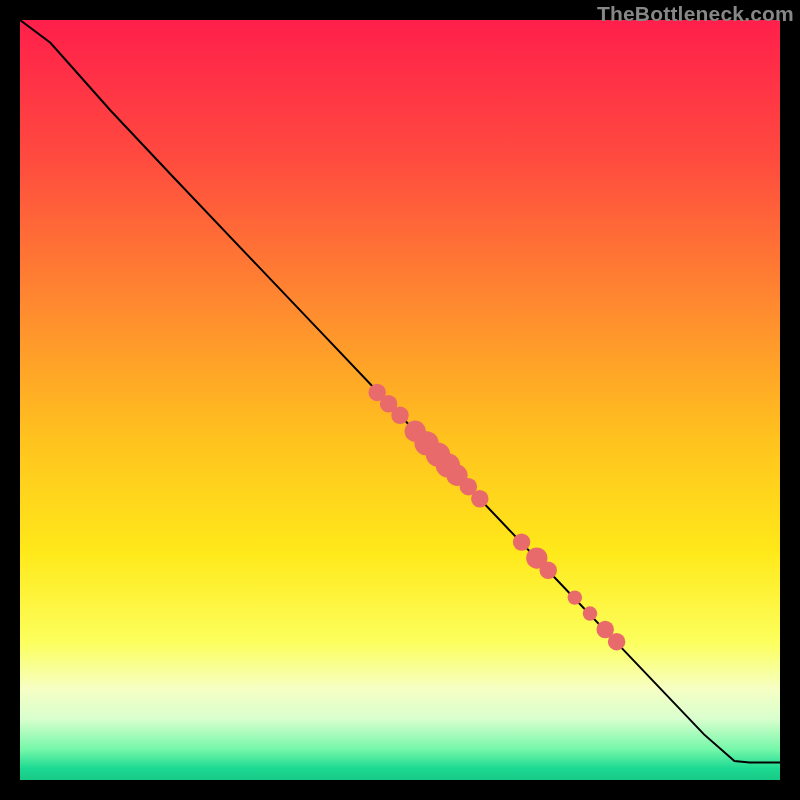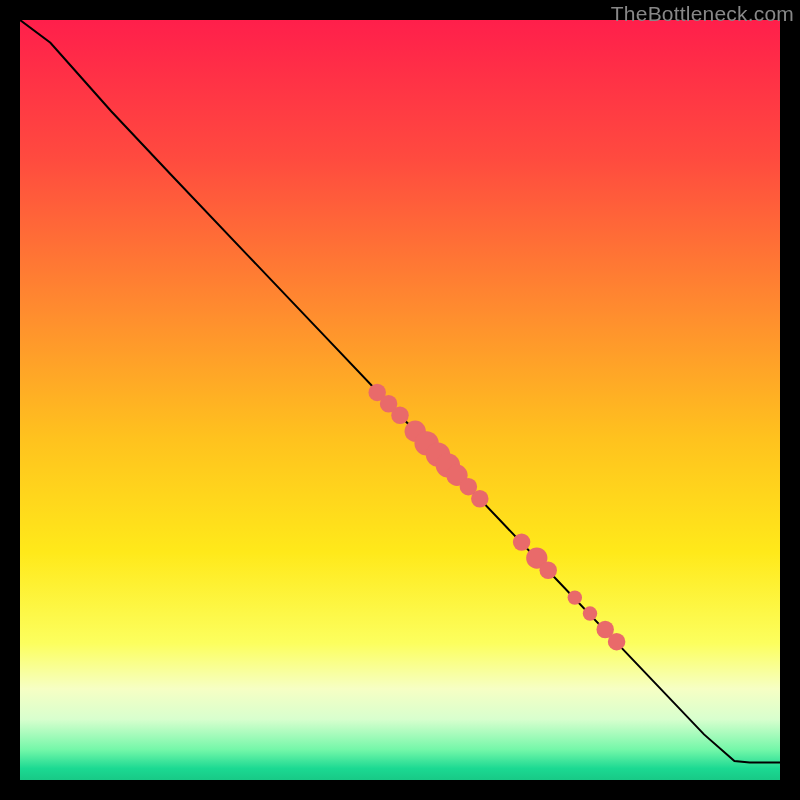--- a/index.html
+++ b/index.html
@@ -21,21 +21,21 @@
   }
   svg {
     display: block;
   }
   .watermark {
     position: absolute;
     top: 2px;
     right: 6px;
     color: #878787;
     font-size: 21px;
-    font-weight: 400;
+    font-weight: 700;
     letter-spacing: 0.2px;
     user-select: none;
   }
 </style>
 </head>
 <body>
 
 <div class="frame">
   <svg id="chart-svg" width="760" height="760" viewBox="0 0 760 760">
     <defs>

